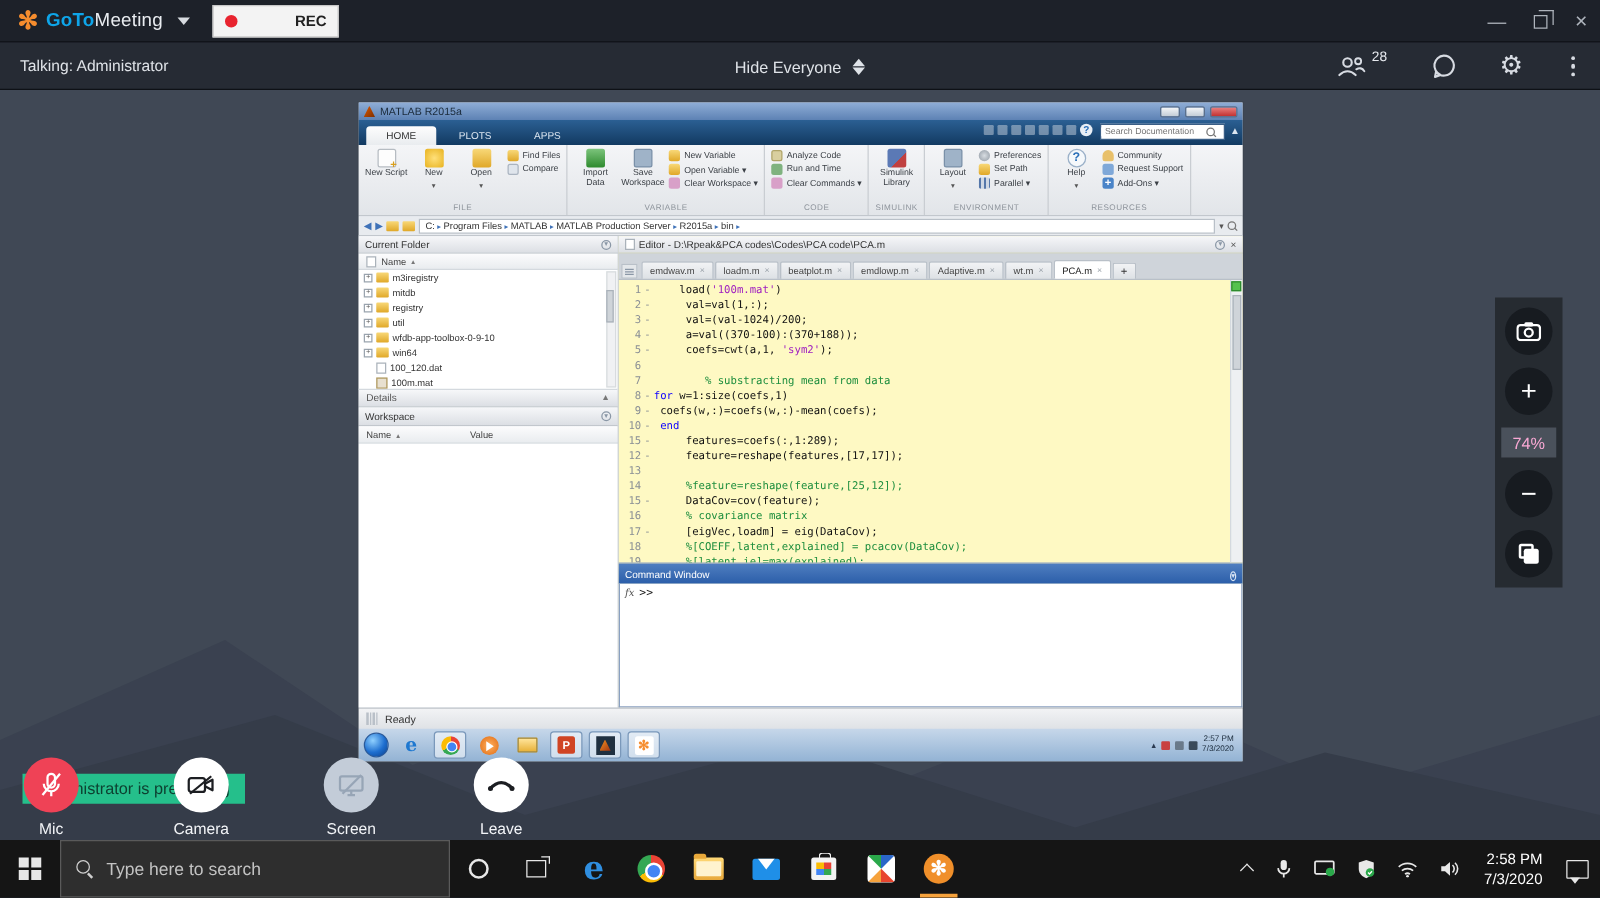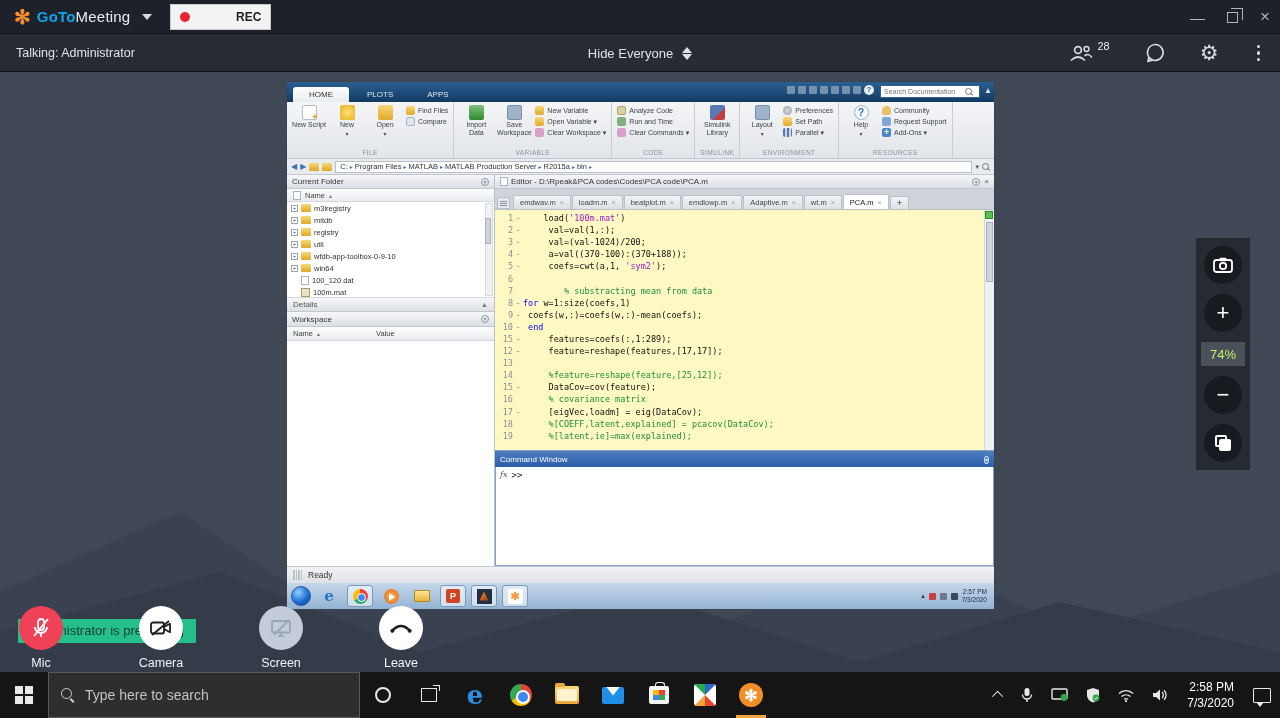--- a/index.html
+++ b/index.html
@@ -48,21 +48,21 @@
   
   .stage { position:absolute; left:0; top:72px; width:1280px; height:600px;
     background:#404855; overflow:hidden; }
   .mountains { position:absolute; left:0; bottom:0; }
 
   
   .float-tools { position:absolute; right:30px; top:166px; width:54px; padding:8px 0;
     background:#262b31; display:flex; flex-direction:column; align-items:center; gap:10px; }
   .ft-btn { width:38px; height:38px; border-radius:50%; background:#171b20;
     display:flex; align-items:center; justify-content:center; }
-  .ft-zoom-label { width:44px; height:24px; background:#4a515b; color:#bef264; font-size:13px;
+  .ft-zoom-label { width:44px; height:24px; background:#4a515b; color:#f9a8d4; font-size:13px;
     display:flex; align-items:center; justify-content:center; }
   .plus-glyph, .minus-glyph { color:#fff; font-size:22px; font-weight:400; line-height:20px; }
   .copy-icon { position:relative; width:16px; height:16px; }
   .copy-icon .back { position:absolute; left:0; top:0; width:12px; height:12px; border:2px solid #fff; border-radius:2px; }
   .copy-icon .front { position:absolute; right:0; bottom:0; width:12px; height:12px; background:#fff; border-radius:2px; }
 
   
   .presenting { position:absolute; left:18px; top:547px; background:#25bf8b; color:#0d4131;
     font-size:13px; padding:4px 12px 5px; }
 
@@ -327,20 +327,27 @@
 </div>
 
 <div class="stage">
   <svg class="mountains" width="1280" height="600" viewBox="0 0 1280 600">
     <polygon points="0,600 0,520 180,440 330,540 520,470 700,560 900,480 1080,560 1280,500 1280,600" fill="#3a4150"></polygon>
     <polygon points="0,600 0,560 220,500 420,580 640,520 860,590 1060,530 1280,580 1280,600" fill="#353c49"></polygon>
   </svg>
 
   <div class="mw">
 
+    <div class="mw-title">
+      <span class="ml-icon"></span>
+      <span class="mw-title-text">MATLAB R2015a</span>
+      <span class="mwc"></span>
+      <span class="mwc"></span>
+      <span class="mwc close"></span>
+    </div>
 
     <div class="mw-tabs">
       <span class="mtab active">HOME</span>
         <span class="mtab">PLOTS</span>
         <span class="mtab">APPS</span>
         <span class="pin-arrow">▲</span>
       <div class="qat">
         <i></i>
           <i></i>
           <i></i>

